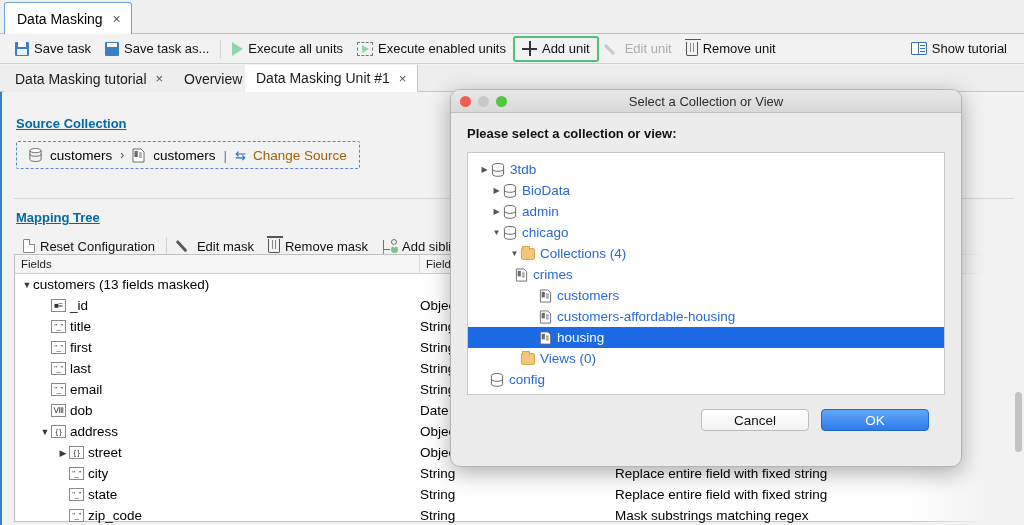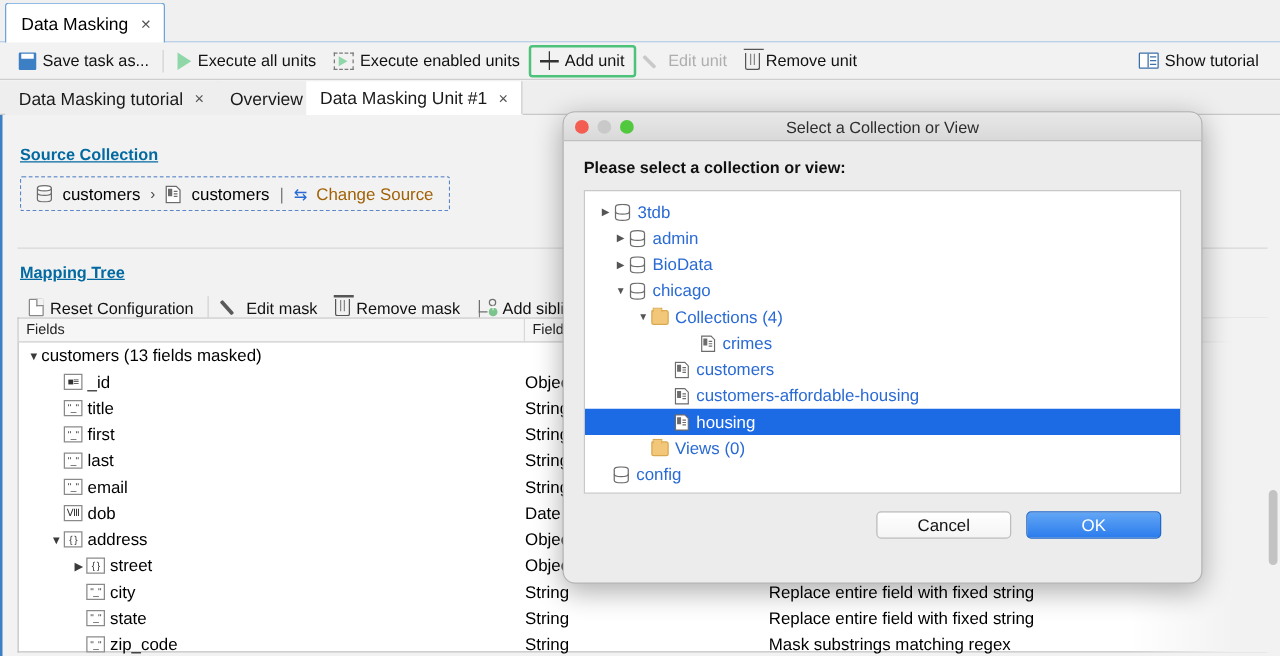--- a/index.html
+++ b/index.html
@@ -229,20 +229,24 @@
 
   <div class="win-tabbar">
     <div class="win-tab">
       <span>Data Masking</span>
       <span class="xclose">×</span>
     </div>
   </div>
 
   <div class="toolbar">
     <div class="tbtn">
+      <span class="ico ico-save"></span>
+      <span>Save task</span>
+    </div>
+    <div class="tbtn">
       <span class="ico ico-saveas"></span>
       <span>Save task as...</span>
     </div>
     <div class="tbsep"></div>
     <div class="tbtn">
       <span class="ico ico-play"></span>
       <span>Execute all units</span>
     </div>
     <div class="tbtn">
       <span class="ico ico-play-dashed">
@@ -492,46 +496,46 @@
                 </svg></span>
               <span>3tdb</span>
             </div>
             <div class="trow" style="padding-left: 22px;">
               <span class="tw closed"></span>
               <span class="tdb"><svg width="14" height="14" viewBox="0 0 13 14">
                   <ellipse cx="6.5" cy="2.6" rx="5.6" ry="2.1" fill="#fff" stroke="#6c6c6c" stroke-width="1"></ellipse>
                   <path d="M0.9 2.6 V11.2 C0.9 12.4 3.4 13.3 6.5 13.3 S12.1 12.4 12.1 11.2 V2.6" fill="#fff" stroke="#6c6c6c" stroke-width="1"></path>
                   <path d="M0.9 6.2 C0.9 7.4 3.4 8.3 6.5 8.3 S12.1 7.4 12.1 6.2" fill="none" stroke="#6c6c6c" stroke-width="1"></path>
                 </svg></span>
-              <span>admin</span>
+              <span>BioData</span>
             </div>
             <div class="trow" style="padding-left: 22px;">
               <span class="tw closed"></span>
               <span class="tdb"><svg width="14" height="14" viewBox="0 0 13 14">
                   <ellipse cx="6.5" cy="2.6" rx="5.6" ry="2.1" fill="#fff" stroke="#6c6c6c" stroke-width="1"></ellipse>
                   <path d="M0.9 2.6 V11.2 C0.9 12.4 3.4 13.3 6.5 13.3 S12.1 12.4 12.1 11.2 V2.6" fill="#fff" stroke="#6c6c6c" stroke-width="1"></path>
                   <path d="M0.9 6.2 C0.9 7.4 3.4 8.3 6.5 8.3 S12.1 7.4 12.1 6.2" fill="none" stroke="#6c6c6c" stroke-width="1"></path>
                 </svg></span>
-              <span>BioData</span>
+              <span>admin</span>
             </div>
             <div class="trow" style="padding-left: 22px;">
               <span class="tw open"></span>
               <span class="tdb"><svg width="14" height="14" viewBox="0 0 13 14">
                   <ellipse cx="6.5" cy="2.6" rx="5.6" ry="2.1" fill="#fff" stroke="#6c6c6c" stroke-width="1"></ellipse>
                   <path d="M0.9 2.6 V11.2 C0.9 12.4 3.4 13.3 6.5 13.3 S12.1 12.4 12.1 11.2 V2.6" fill="#fff" stroke="#6c6c6c" stroke-width="1"></path>
                   <path d="M0.9 6.2 C0.9 7.4 3.4 8.3 6.5 8.3 S12.1 7.4 12.1 6.2" fill="none" stroke="#6c6c6c" stroke-width="1"></path>
                 </svg></span>
               <span>chicago</span>
             </div>
             <div class="trow" style="padding-left: 40px;">
               <span class="tw open"></span>
               <span class="tfolder"></span>
               <span>Collections (4)</span>
             </div>
-            <div class="trow" style="padding-left: 79px;">
+            <div class="trow" style="padding-left: 34px;">
               <span class="tw"></span>
               <span class="tcoll"><svg width="13" height="14" viewBox="0 0 13 15">
                   <path d="M1 1 h8 l3 3 v10 h-11 z" fill="#fff" stroke="#6c6c6c" stroke-width="1"></path>
                   <rect x="2.4" y="3" width="3.4" height="6" fill="#6c6c6c"></rect>
                   <path d="M7 5.5 h3 M7 7.5 h3 M7 9.5 h3" stroke="#6c6c6c" stroke-width="1"></path>
                 </svg></span>
               <span>crimes</span>
             </div>
             <div class="trow" style="padding-left: 58px;">
               <span class="tw"></span>

